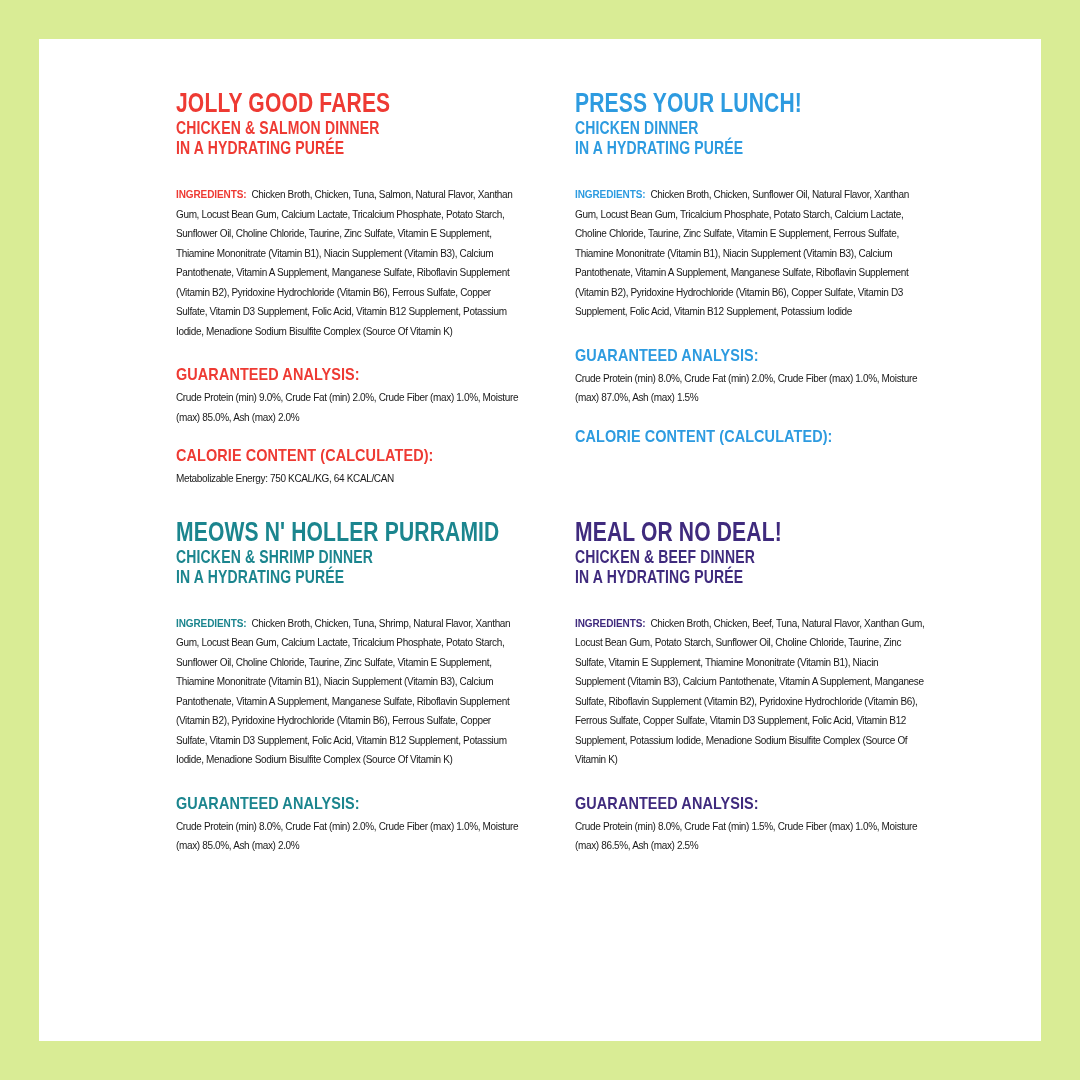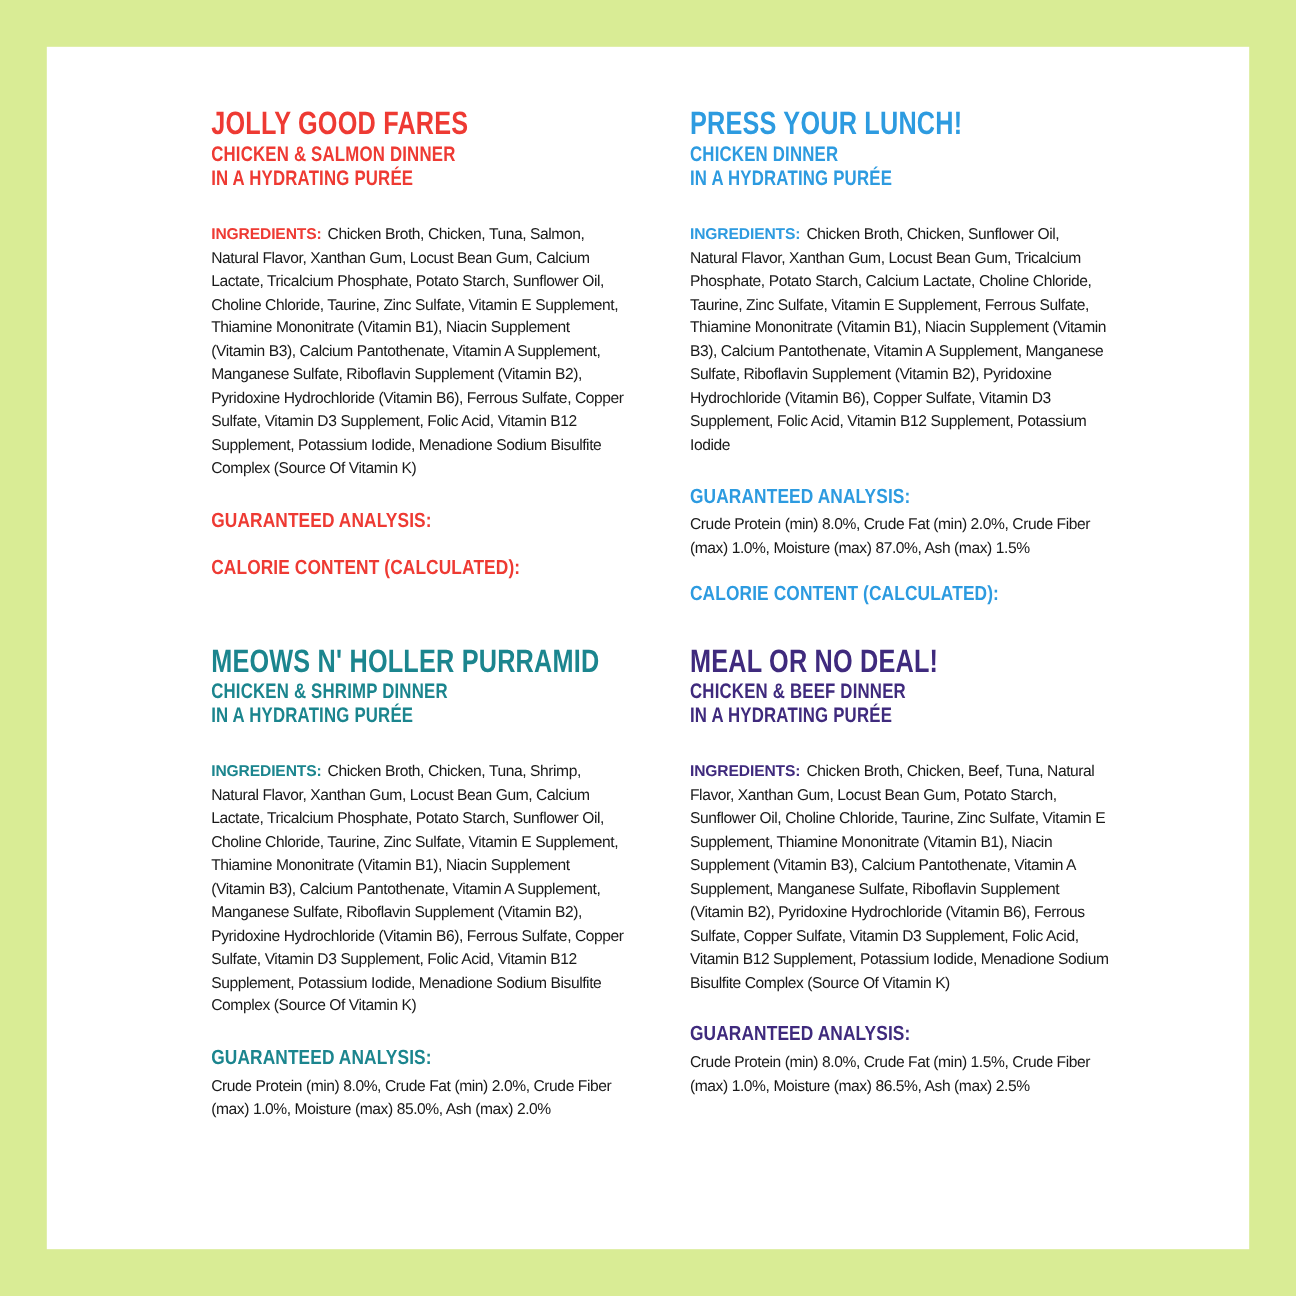--- a/index.html
+++ b/index.html
@@ -42,21 +42,21 @@
     font-weight:bold;
     line-height:20px;
     color:var(--accent);
     transform:scaleX(0.80);
     transform-origin:0 50%;
     white-space:nowrap;
     letter-spacing:0.2px;
   }
   .body{
     margin:0;
-    font-size:13px;
+    font-size:10px;
     line-height:19.5px;
     letter-spacing:-0.35px;
     color:#191919;
   }
   .ingredients{margin-top:27px;}
   .runin{
     font-weight:bold;
     color:var(--accent);
     letter-spacing:-0.1px;
     margin-right:5px;
@@ -80,21 +80,23 @@
 <div class="canvas" style="--border-bg: #d9ec95;">
   <div class="sheet">
     <div class="grid">
 
       <section class="quad" style="--accent: #ee3a33;">
         <h2 class="title">JOLLY GOOD FARES</h2>
         <p class="sub">CHICKEN &amp; SALMON DINNER</p>
         <p class="sub">IN A HYDRATING PURÉE</p>
         <p class="body ingredients"><span class="runin">INGREDIENTS:</span><span>Chicken Broth, Chicken, Tuna, Salmon, Natural Flavor, Xanthan Gum, Locust Bean Gum, Calcium Lactate, Tricalcium Phosphate, Potato Starch, Sunflower Oil, Choline Chloride, Taurine, Zinc Sulfate, Vitamin E Supplement, Thiamine Mononitrate (Vitamin B1), Niacin Supplement (Vitamin B3), Calcium Pantothenate, Vitamin A Supplement, Manganese Sulfate, Riboflavin Supplement (Vitamin B2), Pyridoxine Hydrochloride (Vitamin B6), Ferrous Sulfate, Copper Sulfate, Vitamin D3 Supplement, Folic Acid, Vitamin B12 Supplement, Potassium Iodide, Menadione Sodium Bisulfite Complex (Source Of Vitamin K)</span></p>
         <h3 class="sec">GUARANTEED ANALYSIS:</h3>
+        <p class="body">Crude Protein (min) 9.0%, Crude Fat (min) 2.0%, Crude Fiber (max) 1.0%, Moisture (max) 85.0%, Ash (max) 2.0%</p>
         <h3 class="sec cal">CALORIE CONTENT (CALCULATED):</h3>
+        <p class="body">Metabolizable Energy: 750 KCAL/KG, 64 KCAL/CAN</p>
       </section>
 
       <section class="quad" style="--accent: #2d9be0;">
         <h2 class="title">PRESS YOUR LUNCH!</h2>
         <p class="sub">CHICKEN DINNER</p>
         <p class="sub">IN A HYDRATING PURÉE</p>
         <p class="body ingredients"><span class="runin">INGREDIENTS:</span><span>Chicken Broth, Chicken, Sunflower Oil, Natural Flavor, Xanthan Gum, Locust Bean Gum, Tricalcium Phosphate, Potato Starch, Calcium Lactate, Choline Chloride, Taurine, Zinc Sulfate, Vitamin E Supplement, Ferrous Sulfate, Thiamine Mononitrate (Vitamin B1), Niacin Supplement (Vitamin B3), Calcium Pantothenate, Vitamin A Supplement, Manganese Sulfate, Riboflavin Supplement (Vitamin B2), Pyridoxine Hydrochloride (Vitamin B6), Copper Sulfate, Vitamin D3 Supplement, Folic Acid, Vitamin B12 Supplement, Potassium Iodide</span></p>
         <h3 class="sec">GUARANTEED ANALYSIS:</h3>
         <p class="body">Crude Protein (min) 8.0%, Crude Fat (min) 2.0%, Crude Fiber (max) 1.0%, Moisture (max) 87.0%, Ash (max) 1.5%</p>
         <h3 class="sec cal">CALORIE CONTENT (CALCULATED):</h3>

